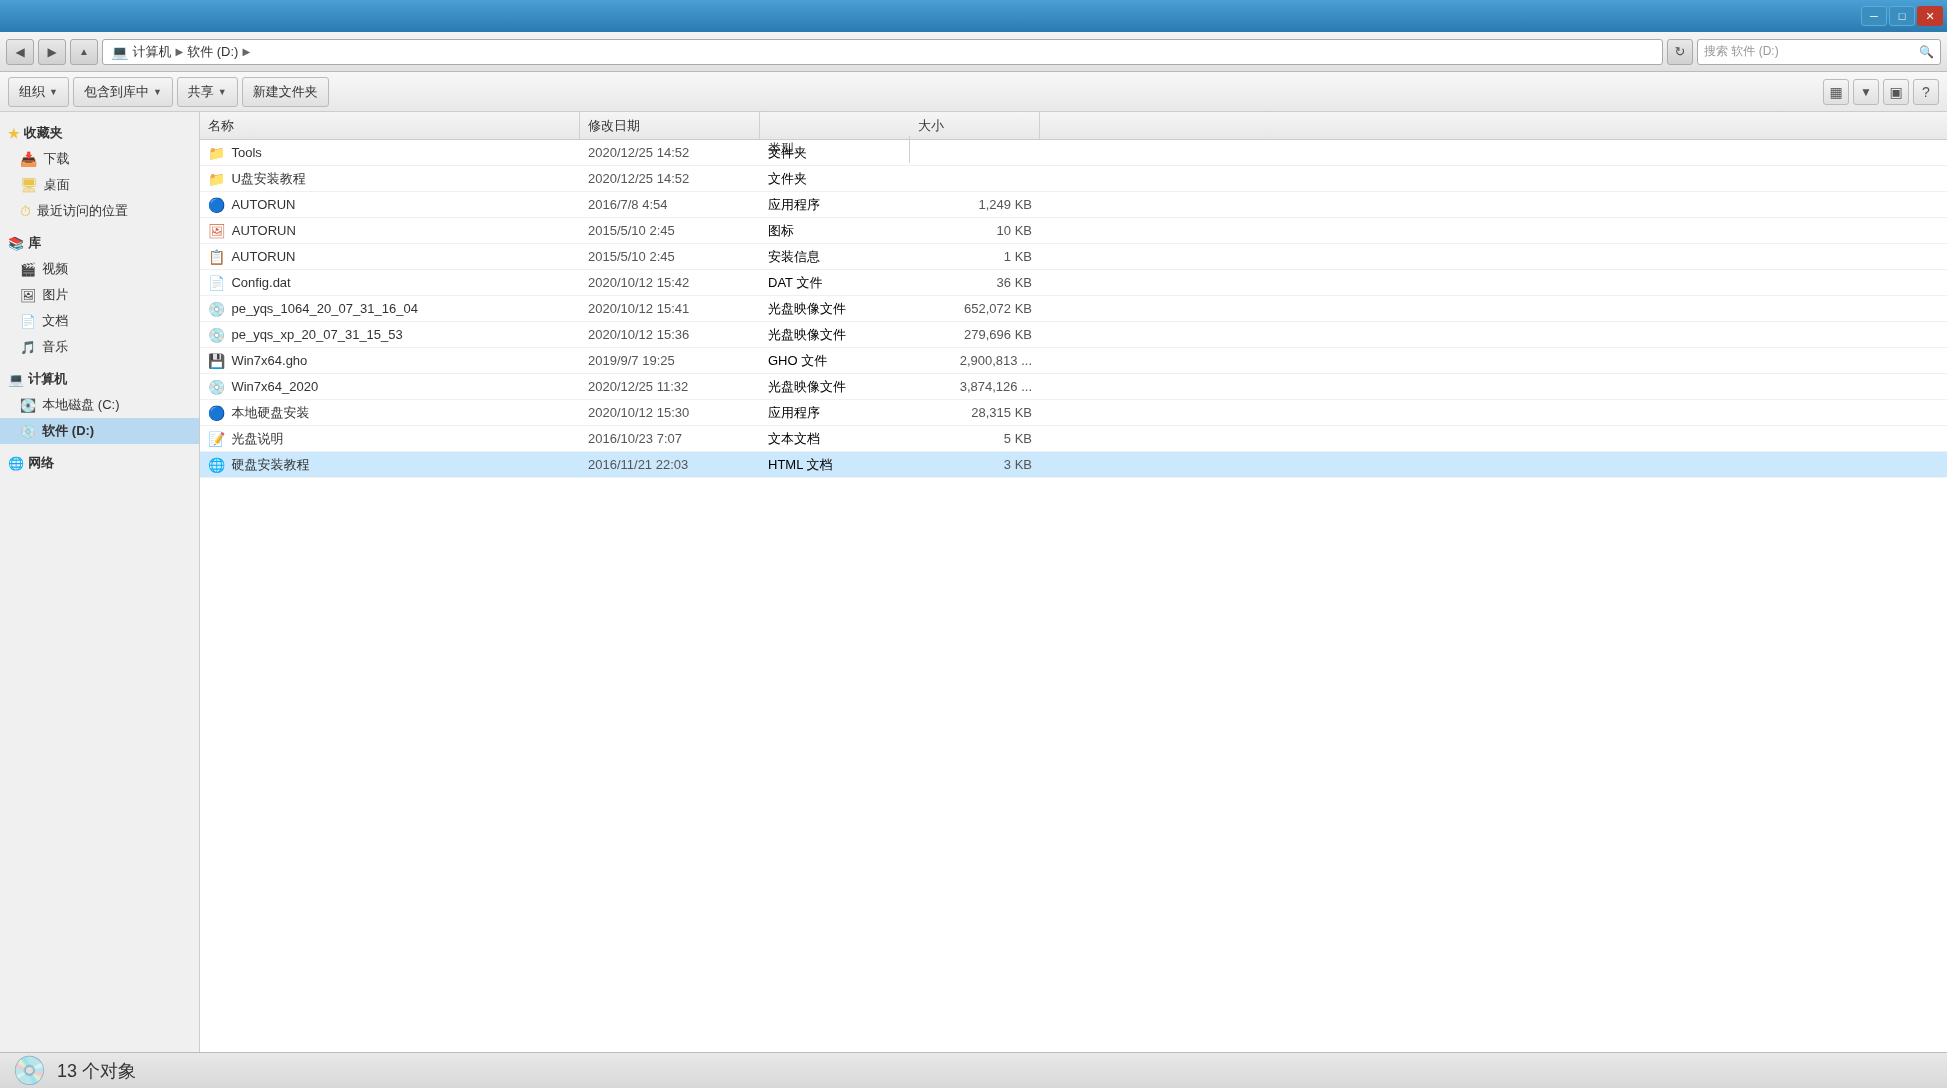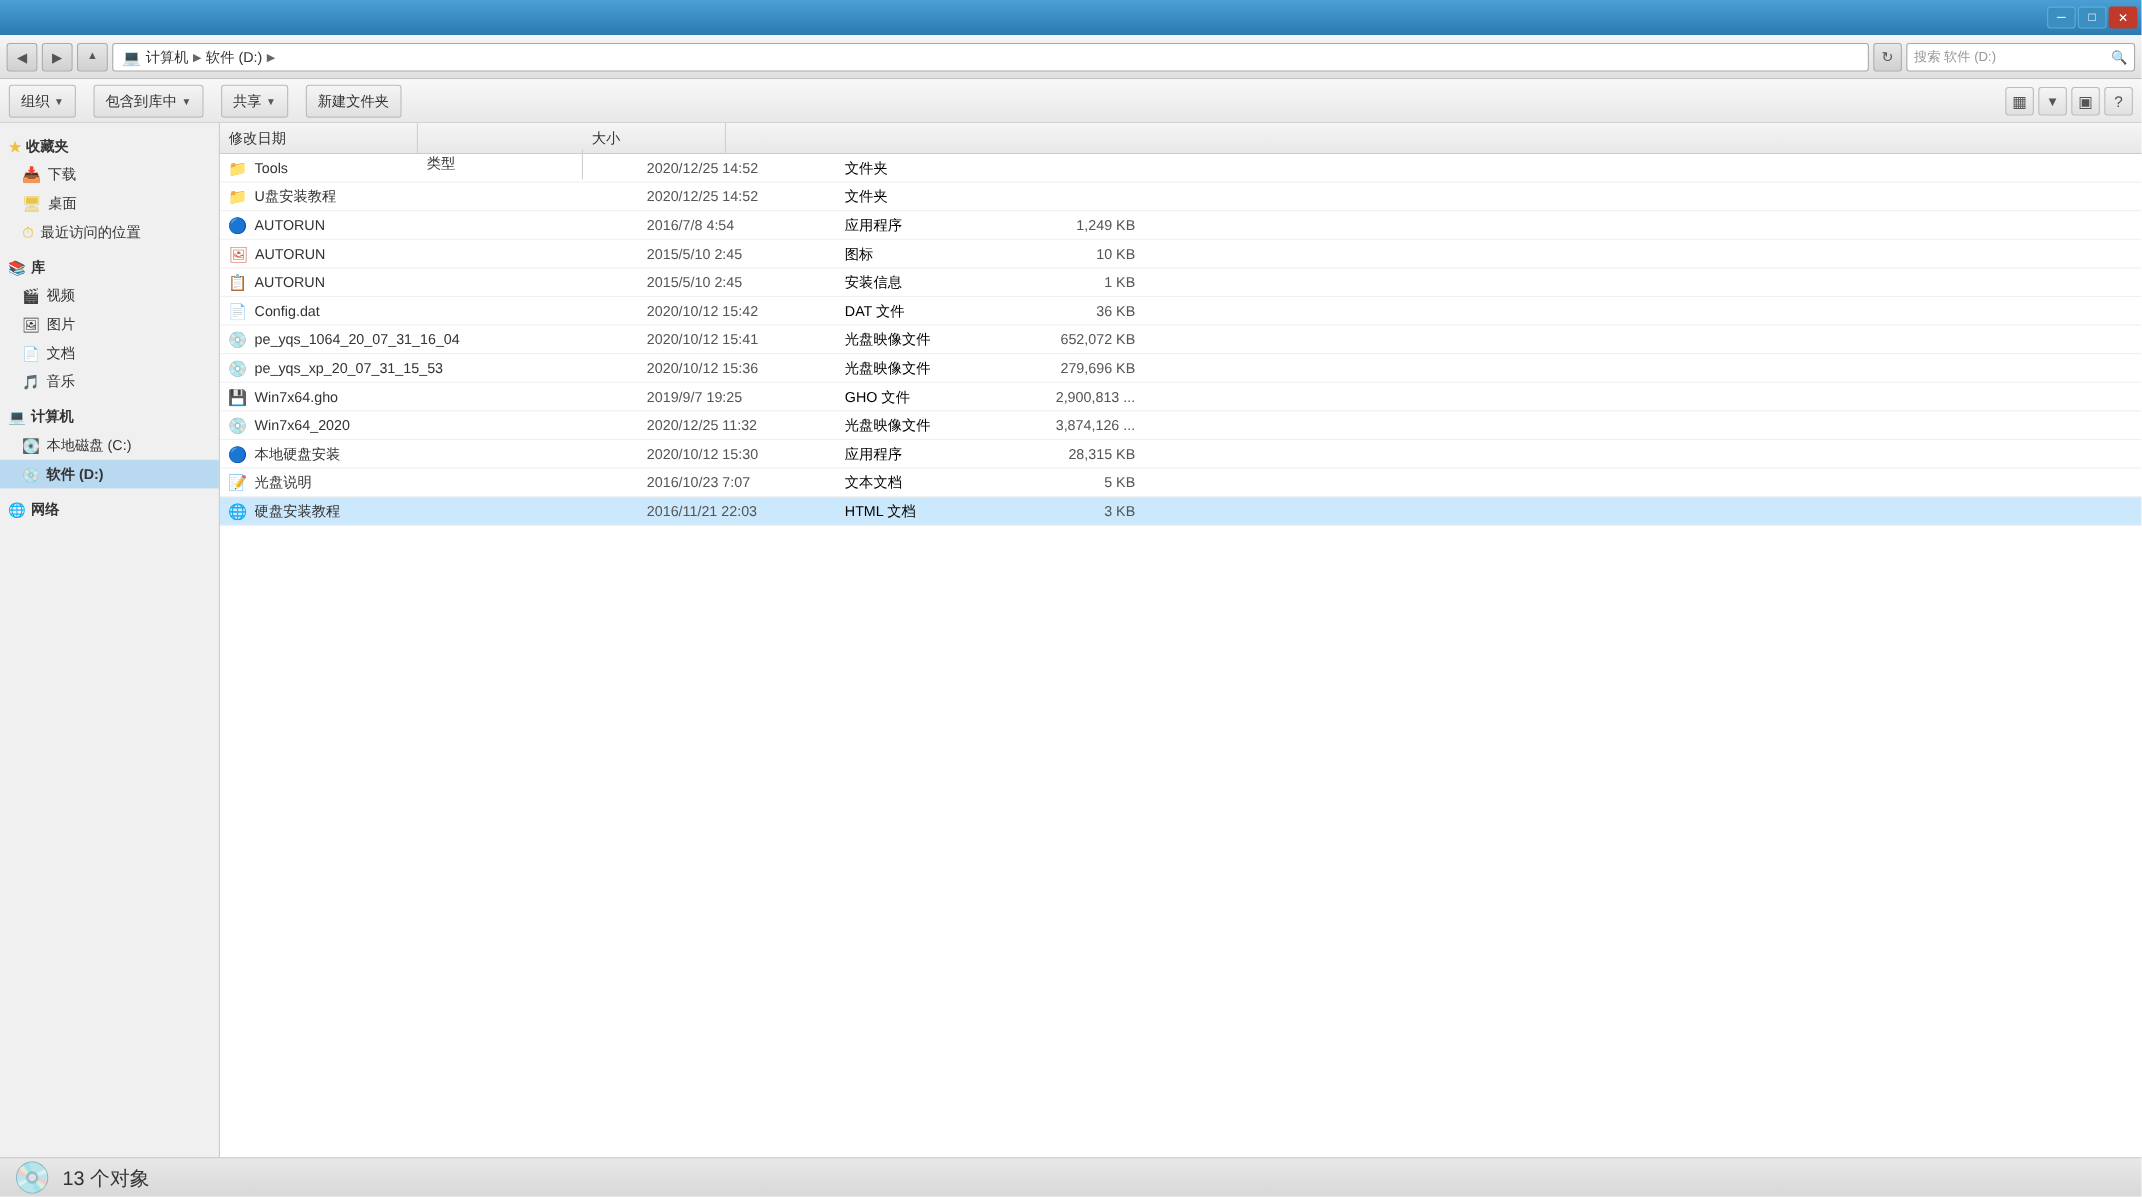--- a/index.html
+++ b/index.html
@@ -82,40 +82,40 @@
       border: 1px solid #aaa;
       border-radius: 3px;
       cursor: pointer;
       display: flex;
       align-items: center;
       justify-content: center;
       color: #555;
     }
     .search-box {
       height: 26px;
-      width: 208px;
+      width: 244px;
       border: 1px solid #aaa;
       border-radius: 3px;
       background: #fff;
       display: flex;
       align-items: center;
       padding: 0 6px;
       color: #999;
       font-size: 12px;
     }
 
     
     .toolbar {
       height: 40px;
       background: linear-gradient(to bottom, #f8f8f8, #e8e8e8);
       border-bottom: 1px solid #ccc;
       display: flex;
       align-items: center;
       padding: 12px 8px;
-      gap: 16px;
+      gap: 4px;
       justify-content: center;
     }
     .toolbar-btn {
       height: 30px;
       padding: 0 10px;
       background: linear-gradient(to bottom, #f5f5f5, #e0e0e0);
       border: 1px solid #bbb;
       border-radius: 3px;
       cursor: pointer;
       display: flex;
@@ -390,20 +390,23 @@
       <div class="sidebar-header">
         <span>🌐</span>
         <span>网络</span>
       </div>
     </div>
   </div>
 
   <div class="file-area">
 
     <div class="file-table-header">
+      <div class="col-header col-name">
+        <span>名称</span>
+      </div>
       <div class="col-header col-date">
         <span>修改日期</span>
       </div>
       <div class="col-header col-type">
         <span>类型</span>
       </div>
       <div class="col-header col-size">
         <span>大小</span>
       </div>
     </div>

